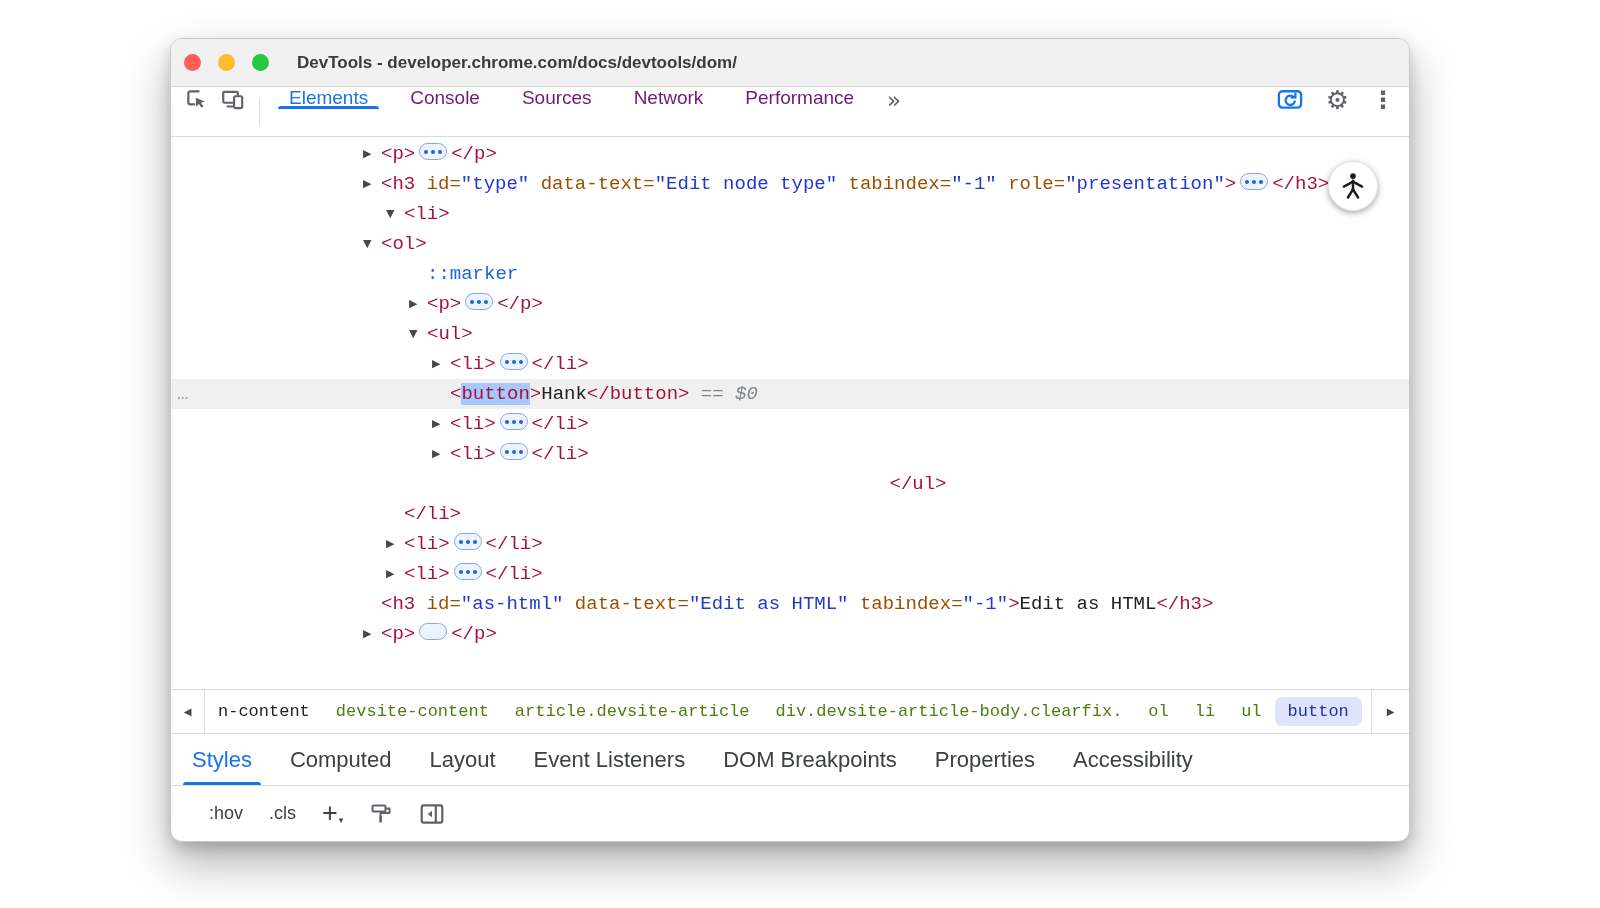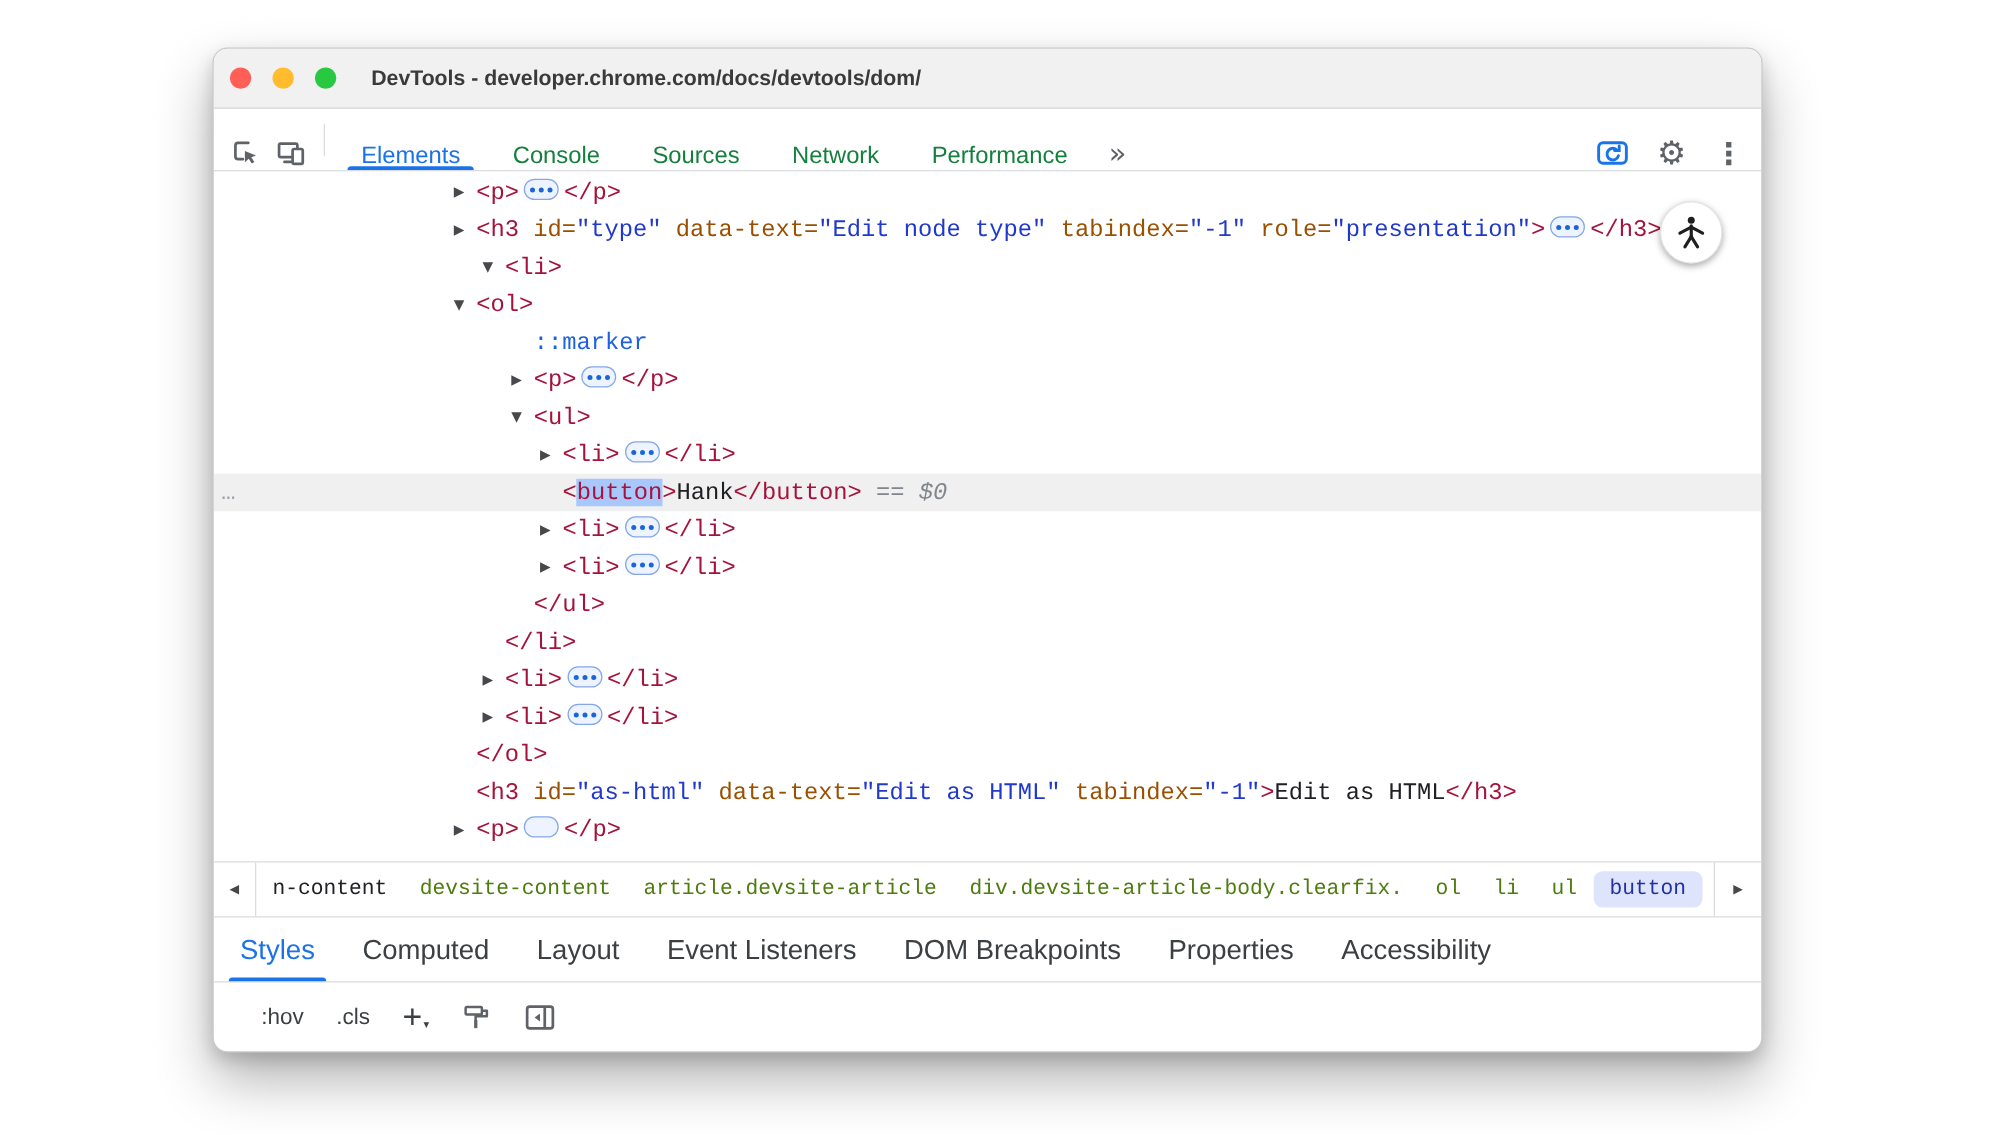--- a/index.html
+++ b/index.html
@@ -18,26 +18,26 @@
               display: flex; align-items: center; }
   .lights { display: flex; gap: 17px; padding-left: 13px; }
   .light { width: 17px; height: 17px; border-radius: 50%; }
   .light.red    { background: #ff5f57; }
   .light.yellow { background: #febc2e; }
   .light.green  { background: #28c840; }
   .title { margin-left: 28px; font-size: 17px; font-weight: 700; color: #3a3a3a; }
 
   
   .toolbar { flex: 0 0 50px; border-bottom: 1px solid #dadce0; display: flex;
-             align-items: flex-end; padding: 0 14px 0 8px; }
+             align-items: flex-start; padding: 0 14px 0 8px; }
   .tool-btn { width: 36px; display: flex; align-items: center; justify-content: center; cursor: pointer; }
   .vdiv { width: 1px; background: #dadce0; height: 26px; align-self: center; margin: 0 8px; }
   .tabs { display: flex; align-items: stretch; }
   .tab { display: flex; align-items: center; padding: 0 21px; font-size: 19px;
-         color: #15803d; position: relative; cursor: pointer; white-space: nowrap; }
+         color: #701a75; position: relative; cursor: pointer; white-space: nowrap; }
   .tab.active { color: #1a73e8; }
   .tab.active::after { content: ""; position: absolute; left: 10px; right: 10px; bottom: 0;
                        height: 3px; background: #1a73e8; border-radius: 3px 3px 0 0; }
   .more-tabs { display: flex; align-items: center; padding: 0 12px; color: #5f6368;
                font-size: 23px; cursor: pointer; font-family: "DejaVu Sans", sans-serif; }
   .right-icons { margin-left: auto; display: flex; align-items: center; gap: 22px; }
   .glyph-icon { font-family: "DejaVu Sans", sans-serif; color: #5f6368; cursor: pointer; line-height: 1; }
 
   
   .dom-tree { flex: 1 1 auto; overflow: hidden; padding-top: 2px;
@@ -162,25 +162,24 @@
       <div class="tree-row" style="padding-left: 192px;"><span class="arrow">▶</span><span class="tk-tag">&lt;h3</span><span class="tk-attr"> id=</span><span class="tk-val">"type"</span><span class="tk-attr"> data-text=</span><span class="tk-val">"Edit node type"</span><span class="tk-attr"> tabindex=</span><span class="tk-val">"-1"</span><span class="tk-attr"> role=</span><span class="tk-val">"presentation"</span><span class="tk-tag">&gt;</span><span class="pill"><i></i><i></i><i></i></span><span class="tk-tag">&lt;/h3&gt;</span></div>
       <div class="tree-row" style="padding-left: 215px;"><span class="arrow">▼</span><span class="tk-tag">&lt;li&gt;</span></div>
       <div class="tree-row" style="padding-left: 192px;"><span class="arrow">▼</span><span class="tk-tag">&lt;ol&gt;</span></div>
       <div class="tree-row" style="padding-left: 238px;"><span class="arrow"></span><span class="tk-pse">::marker</span></div>
       <div class="tree-row" style="padding-left: 238px;"><span class="arrow">▶</span><span class="tk-tag">&lt;p&gt;</span><span class="pill"><i></i><i></i><i></i></span><span class="tk-tag">&lt;/p&gt;</span></div>
       <div class="tree-row" style="padding-left: 238px;"><span class="arrow">▼</span><span class="tk-tag">&lt;ul&gt;</span></div>
       <div class="tree-row" style="padding-left: 261px;"><span class="arrow">▶</span><span class="tk-tag">&lt;li&gt;</span><span class="pill"><i></i><i></i><i></i></span><span class="tk-tag">&lt;/li&gt;</span></div>
       <div class="tree-row selected" style="padding-left: 261px;"><span class="gutter">…</span><span class="arrow"></span><span class="tk-tag">&lt;</span><span class="tk-sel">button</span><span class="tk-tag">&gt;</span><span class="tk-txt">Hank</span><span class="tk-tag">&lt;/button&gt;</span><span class="tk-eq"> == </span><span class="tk-var">$0</span></div>
       <div class="tree-row" style="padding-left: 261px;"><span class="arrow">▶</span><span class="tk-tag">&lt;li&gt;</span><span class="pill"><i></i><i></i><i></i></span><span class="tk-tag">&lt;/li&gt;</span></div>
       <div class="tree-row" style="padding-left: 261px;"><span class="arrow">▶</span><span class="tk-tag">&lt;li&gt;</span><span class="pill"><i></i><i></i><i></i></span><span class="tk-tag">&lt;/li&gt;</span></div>
-      <div class="tree-row" style="padding-left: 238px;"><span class="arrow"></span><span class="tk-tag">&lt;/ul&gt;</span></div>
+      <div class="tree-row" style="padding-left: 238px; text-align: center;"><span class="arrow"></span><span class="tk-tag">&lt;/ul&gt;</span></div>
       <div class="tree-row" style="padding-left: 215px;"><span class="arrow"></span><span class="tk-tag">&lt;/li&gt;</span></div>
       <div class="tree-row" style="padding-left: 215px;"><span class="arrow">▶</span><span class="tk-tag">&lt;li&gt;</span><span class="pill"><i></i><i></i><i></i></span><span class="tk-tag">&lt;/li&gt;</span></div>
       <div class="tree-row" style="padding-left: 215px;"><span class="arrow">▶</span><span class="tk-tag">&lt;li&gt;</span><span class="pill"><i></i><i></i><i></i></span><span class="tk-tag">&lt;/li&gt;</span></div>
-      <div class="tree-row" style="padding-left: 192px;"><span class="arrow"></span><span class="tk-tag">&lt;/ol&gt;</span></div>
       <div class="tree-row" style="padding-left: 192px;"><span class="arrow"></span><span class="tk-tag">&lt;h3</span><span class="tk-attr"> id=</span><span class="tk-val">"as-html"</span><span class="tk-attr"> data-text=</span><span class="tk-val">"Edit as HTML"</span><span class="tk-attr"> tabindex=</span><span class="tk-val">"-1"</span><span class="tk-tag">&gt;</span><span class="tk-txt">Edit as HTML</span><span class="tk-tag">&lt;/h3&gt;</span></div>
       <div class="tree-row" style="padding-left: 192px;"><span class="arrow">▶</span><span class="tk-tag">&lt;p&gt;</span><span class="pill"></span><span class="tk-tag">&lt;/p&gt;</span></div>
     </div>
 
   <div class="a11y-btn">
     <svg width="32" height="32" viewBox="0 0 24 24" fill="none" stroke="#1f1f1f" stroke-width="1.9" stroke-linecap="round">
       <circle cx="12" cy="4.6" r="2.1" fill="#1f1f1f" stroke="none"></circle>
       <path d="M12 8 L12 14.5"></path>
       <path d="M12 8.8 L5.2 12.4"></path>
       <path d="M12 8.8 L18.8 12.4"></path>

